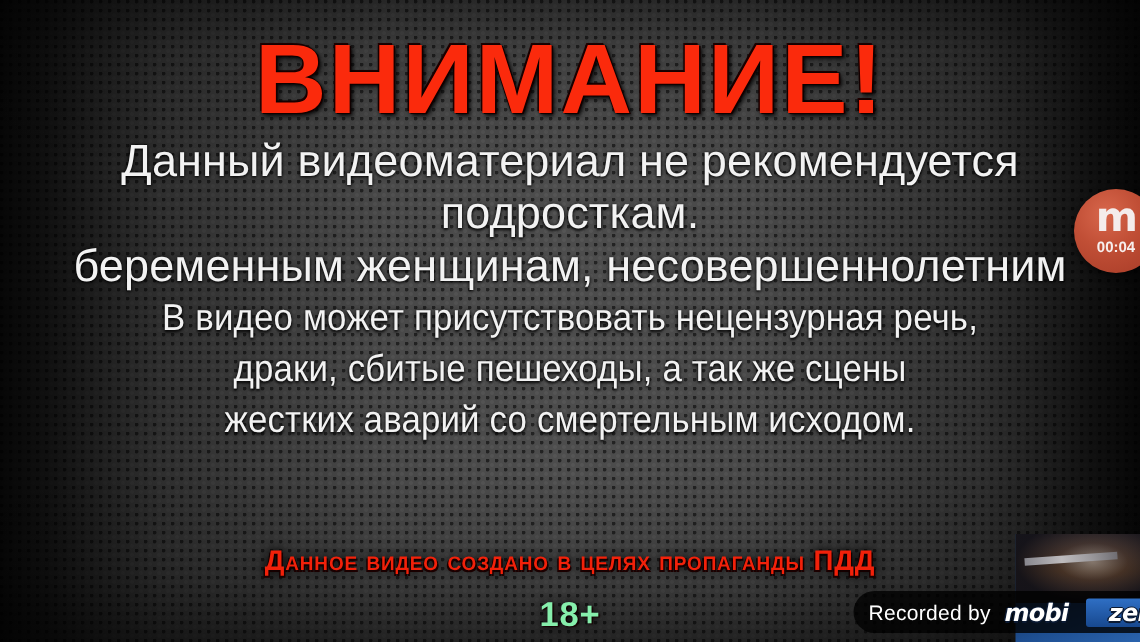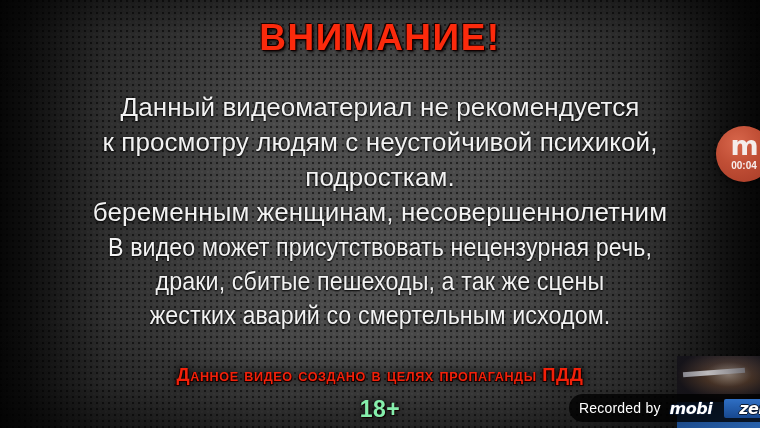--- a/index.html
+++ b/index.html
@@ -58,21 +58,21 @@
     inset: 0;
   }
 
   
   .headline {
     position: absolute;
     top: 19px;
     left: 0;
     right: 0;
     text-align: center;
-    font-size: 37px;
+    font-size: 66px;
     font-weight: bold;
     letter-spacing: 1.5px;
     color: #fb2a0c;
     font-family: "Liberation Sans", sans-serif;
     text-shadow:
       0 0 2px #000,
       1px 1px 0 #1a0000,
       2px 2px 3px rgba(0,0,0,0.85),
       -1px -1px 0 #220000;
     line-height: 1;
@@ -82,21 +82,21 @@
   
   .body-block {
     position: absolute;
     top: 90px;
     left: 0;
     right: 0;
     text-align: center;
   }
   .body-line {
     color: #f2f2f2;
-    font-size: 26px;
+    font-size: 30px;
     line-height: 35px;
     font-weight: 500;
     letter-spacing: 0.1px;
     text-shadow: 0 1px 2px rgba(0,0,0,0.9), 0 0 3px rgba(0,0,0,0.6);
     white-space: nowrap;
   }
   .body-line.condensed {
     font-size: 25px;
     line-height: 34px;
     transform: scaleX(0.93);
@@ -253,21 +253,20 @@
   <div id="bg-texture"></div>
   <div id="bg-vignette-h"></div>
   <div id="bg-vignette-v"></div>
 
   <div id="content">
 
     <div class="headline">ВНИМАНИЕ!</div>
 
     <div class="body-block">
       <div class="body-line">Данный видеоматериал не рекомендуется</div>
-      <div class="body-line">к просмотру людям с неустойчивой психикой,</div>
       <div class="body-line">подросткам.</div>
       <div class="body-line">беременным женщинам, несовершеннолетним</div>
       <div class="body-line condensed">В видео может присутствовать нецензурная речь,</div>
       <div class="body-line condensed">драки, сбитые пешеходы, а так же сцены</div>
       <div class="body-line condensed">жестких аварий со смертельным исходом.</div>
     </div>
 
     <div class="banner-line">Данное видео создано в целях пропаганды ПДД</div>
 
     <div class="rating">18+</div>

